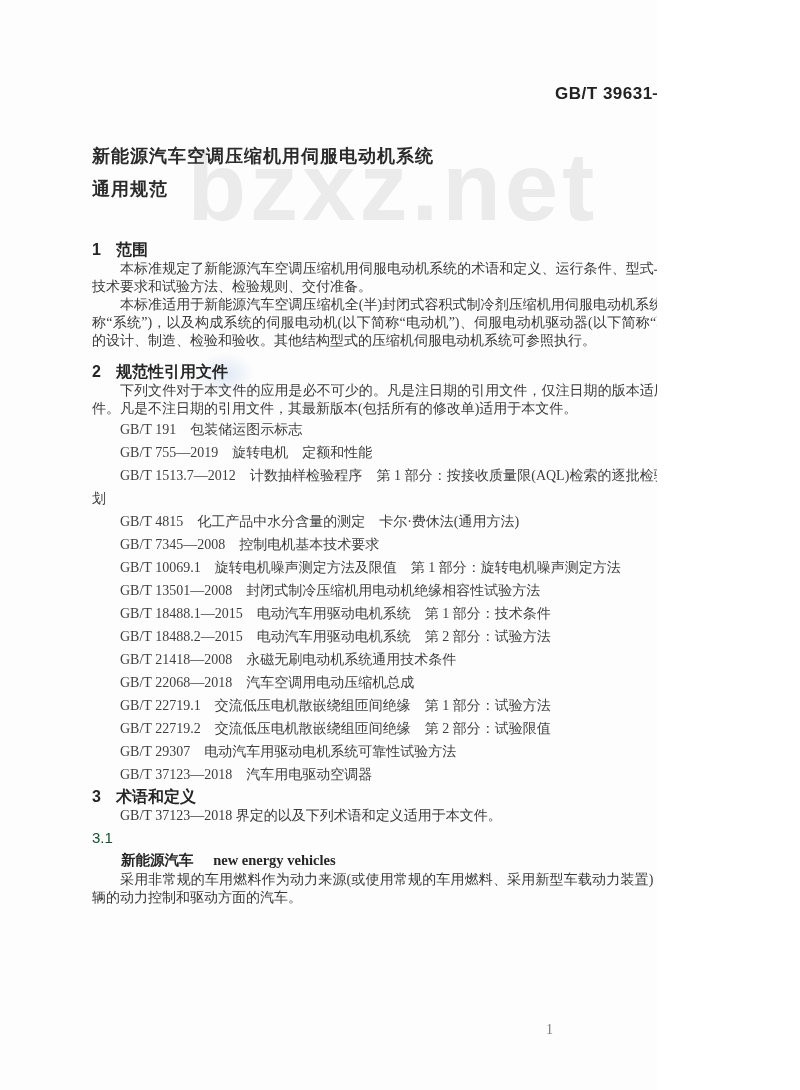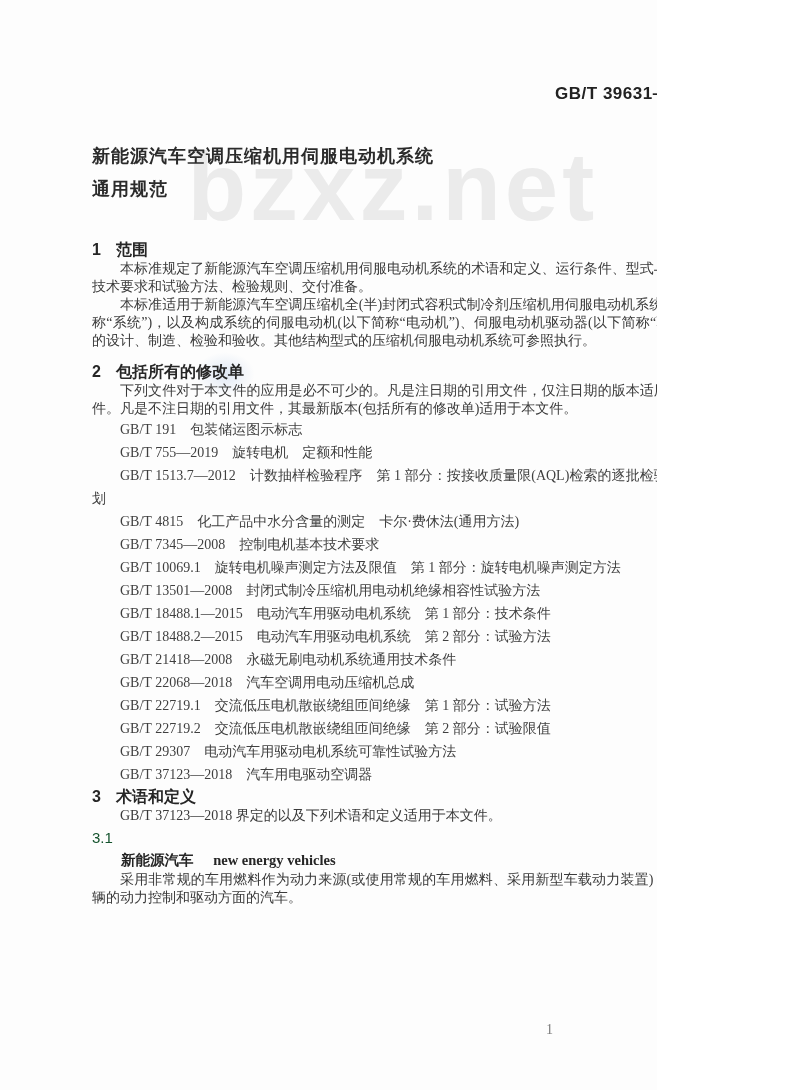--- a/index.html
+++ b/index.html
@@ -145,21 +145,21 @@
     <h2 class="sec-heading h-sec1">
       <span class="sec-num">1</span>
       <span>范围</span>
     </h2>
 
     <p class="body-para mt-para">本标准规定了新能源汽车空调压缩机用伺服电动机系统的术语和定义、运行条件、型式与接口、技术要求和试验方法、检验规则、交付准备。</p>
     <p class="body-para">本标准适用于新能源汽车空调压缩机全(半)封闭式容积式制冷剂压缩机用伺服电动机系统(以下简称“系统”)，以及构成系统的伺服电动机(以下简称“电动机”)、伺服电动机驱动器(以下简称“驱动器”)的设计、制造、检验和验收。其他结构型式的压缩机伺服电动机系统可参照执行。</p>
 
     <h2 class="sec-heading h-sec2">
       <span class="sec-num">2</span>
-      <span>包括所有的修改单</span>
+      <span>规范性引用文件</span>
     </h2>
 
     <p class="body-para mt-para">下列文件对于本文件的应用是必不可少的。凡是注日期的引用文件，仅注日期的版本适用于本文件。凡是不注日期的引用文件，其最新版本(包括所有的修改单)适用于本文件。</p>
 
     <div class="ref-list">
       <p class="ref">GB/T 191　包装储运图示标志</p>
       <p class="ref">GB/T 755—2019　旋转电机　定额和性能</p>
       <p class="ref">GB/T 1513.7—2012　计数抽样检验程序　第 1 部分：按接收质量限(AQL)检索的逐批检验抽样计划</p>
       <p class="ref">GB/T 4815　化工产品中水分含量的测定　卡尔·费休法(通用方法)</p>
       <p class="ref">GB/T 7345—2008　控制电机基本技术要求</p>

